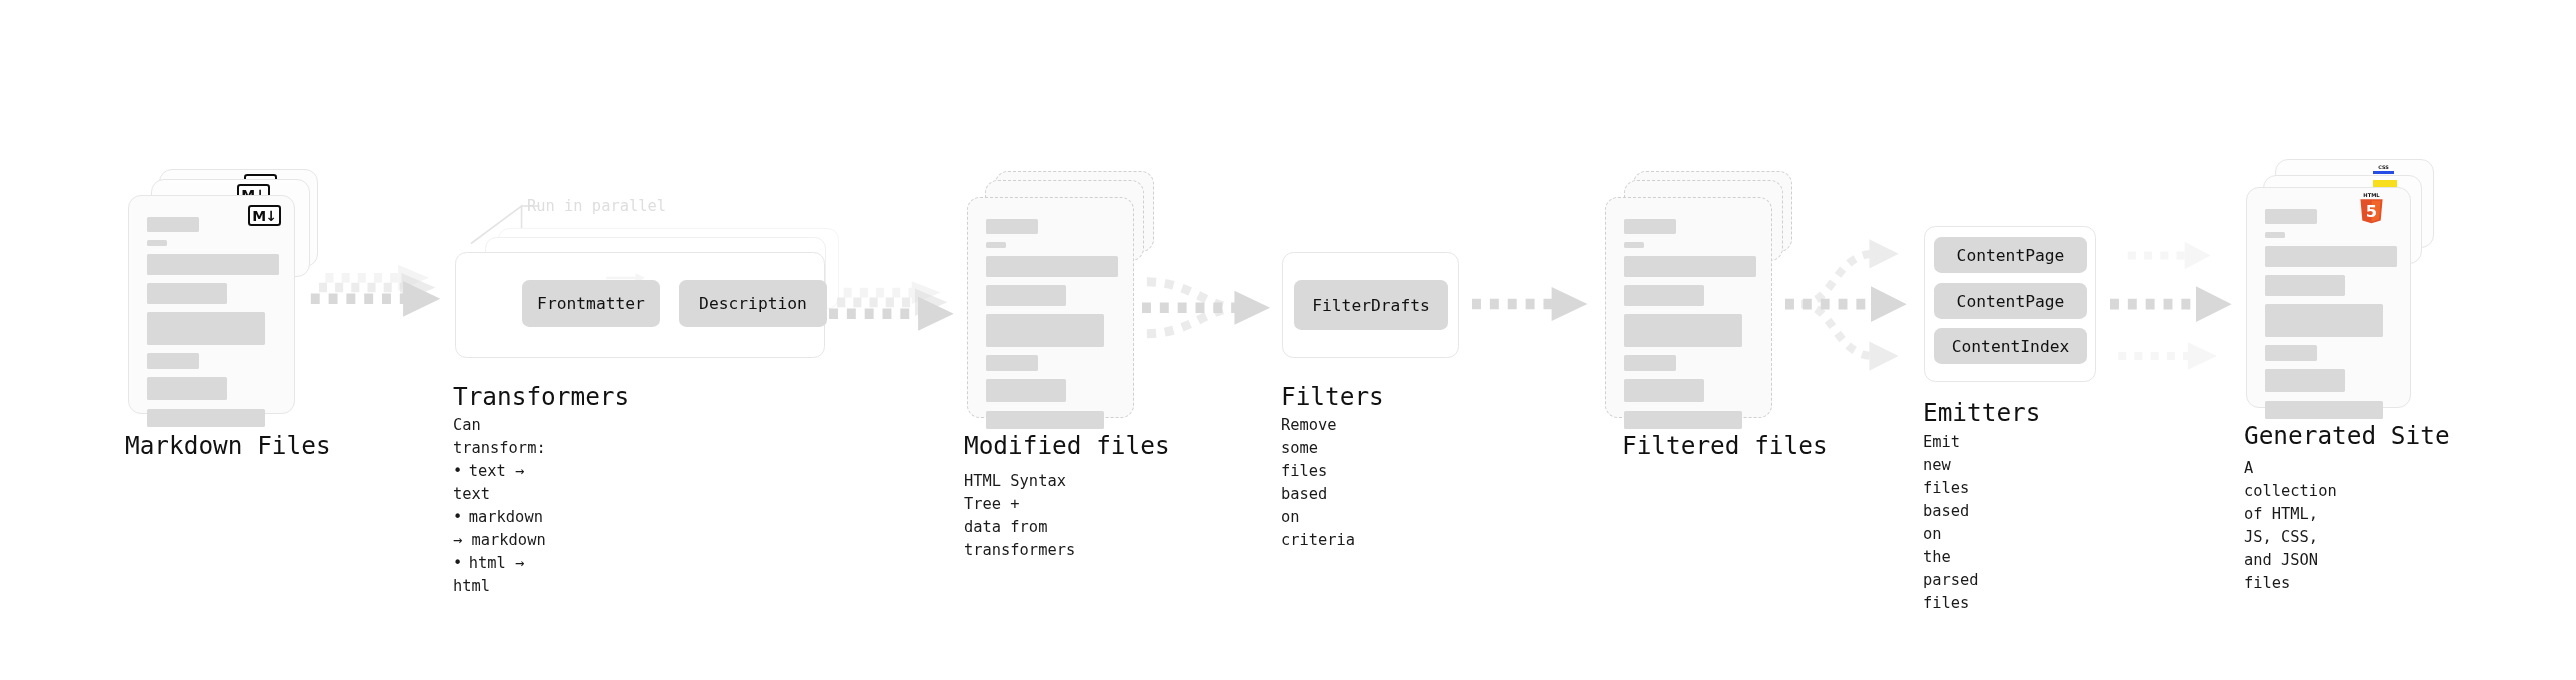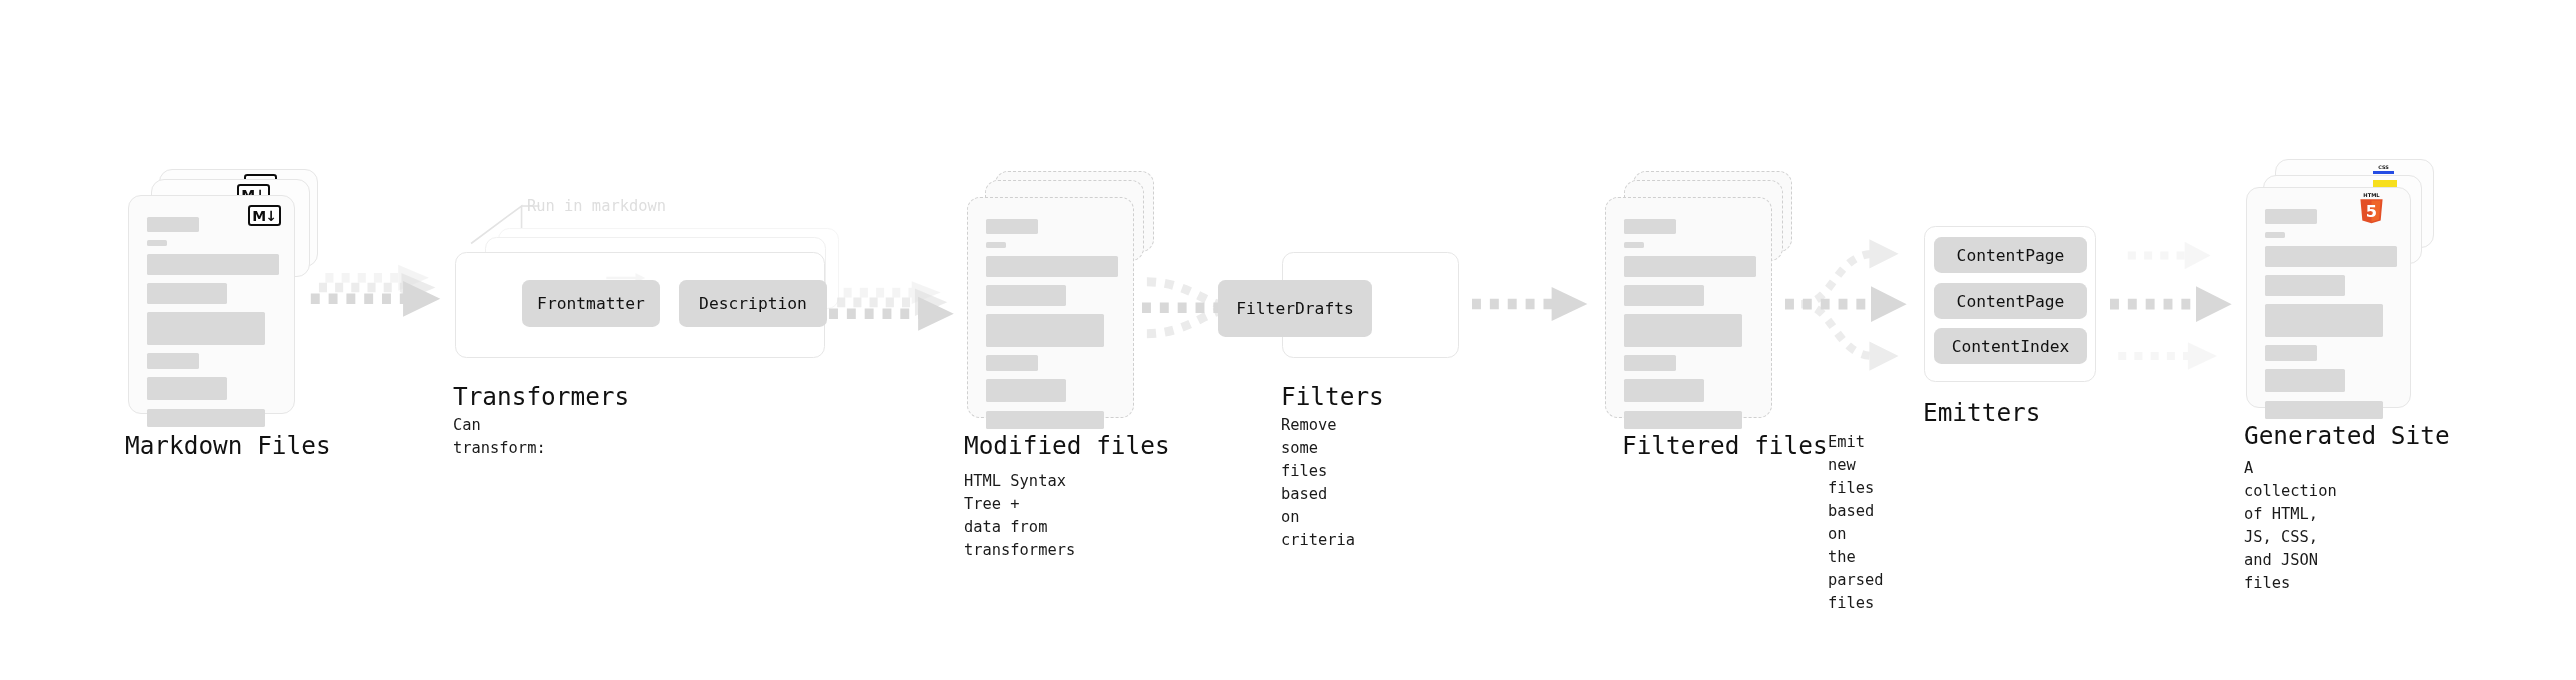--- a/index.html
+++ b/index.html
@@ -150,21 +150,21 @@
       <polygon points="118,26 164,48 118,70" fill="#d8d8d8"></polygon>
     </g>
   </svg>
 
   <div class="stage">
 
     <svg style="left:471px; top:193px; width:106px; height:57px;" viewBox="0 0 130 70" width="106" height="57">
       <path d="M0 62 L62 16 L62 46" fill="none" stroke="#e3e3e3" stroke-width="2"></path>
       <path d="M62 16 L84 16" fill="none" stroke="#e3e3e3" stroke-width="2"></path>
     </svg>
-    <div class="parallel-label" style="left:527px; top:197px;">Run in markdown</div>
+    <div class="parallel-label" style="left:527px; top:197px;">Run in parallel</div>
 
     <div class="panel fainter" style="left:498px; top:228px; width:341px; height:81px;"></div>
     <div class="chip fainter" style="left:507px; top:255px; width:138px; height:46px;"></div>
     <div class="chip fainter" style="left:654px; top:255px; width:148px; height:46px;"></div>
 
     <div class="panel faint" style="left:485px; top:237px; width:341px; height:81px;"></div>
     <div class="chip faint" style="left:494px; top:265px; width:138px; height:46px;"></div>
     <div class="chip faint" style="left:640px; top:265px; width:148px; height:46px;"></div>
 
     <div class="panel" style="left:455px; top:252px; width:370px; height:106px;"></div>
@@ -184,20 +184,25 @@
       </g>
     </svg>
 
     <div class="chip" style="left:474px; top:280px; width:138px; height:47px;margin-left:48px;">Frontmatter</div>
     <div class="chip" style="left:662px; top:280px; width:148px; height:47px;margin-left:17px;">Description</div>
 
     <div class="title" style="left:453px; top:382px;">Transformers</div>
 
     <div class="sublist" style="left:453px; top:414px;">
       <div>Can transform:</div>
+      <ul>
+        <li>text → text</li>
+        <li>markdown → markdown</li>
+        <li>html → html</li>
+      </ul>
     </div>
   </div>
 
   <svg style="left:829px; top:278px; width:154px; height:81px;" viewBox="0 0 190 100" width="154" height="81">
     <g opacity="0.35">
       <line x1="18" y1="18" x2="108" y2="18" stroke="#e2e2e2" stroke-width="12" stroke-dasharray="10 10"></line>
       <polygon points="102,4 138,18 102,32" fill="#e2e2e2"></polygon>
     </g>
     <g opacity="0.6">
       <line x1="10" y1="30" x2="112" y2="30" stroke="#e0e0e0" stroke-width="12" stroke-dasharray="10 10"></line>
@@ -231,21 +236,21 @@
 
   <svg style="left:1142px; top:262px; width:146px; height:98px;" viewBox="0 0 180 120" width="146" height="98">
     <path d="M6 24 C 60 24, 80 56, 118 56" fill="none" stroke="#ebebeb" stroke-width="11" stroke-dasharray="11 11"></path>
     <path d="M6 88 C 60 88, 80 56, 118 56" fill="none" stroke="#ebebeb" stroke-width="11" stroke-dasharray="11 11"></path>
     <line x1="0" y1="56" x2="120" y2="56" stroke="#d8d8d8" stroke-width="13" stroke-dasharray="11 11"></line>
     <polygon points="114,35 158,56 114,77" fill="#d8d8d8"></polygon>
   </svg>
 
   <div class="stage">
     <div class="panel" style="left:1282px; top:252px; width:177px; height:106px;"></div>
-    <div class="chip" style="left:1218px; top:280px; width:154px; height:57px;">FilterDrafts</div>
+    <div class="chip" style="left:1294px; top:280px; width:154px; height:50px;">FilterDrafts</div>
     <div class="title" style="left:1281px; top:382px;">Filters</div>
     <div class="subtitle" style="left:1281px; top:414px;">Remove some files based
 on criteria</div>
   </div>
 
   <svg style="left:1472px; top:286px; width:130px; height:49px;" viewBox="0 0 160 60" width="130" height="49">
     <line x1="0" y1="22" x2="104" y2="22" stroke="#d8d8d8" stroke-width="13" stroke-dasharray="11 11"></line>
     <polygon points="98,1 142,22 98,43" fill="#d8d8d8"></polygon>
   </svg>
 
@@ -275,21 +280,21 @@
     <line x1="0" y1="84" x2="112" y2="84" stroke="#d8d8d8" stroke-width="13" stroke-dasharray="11 11"></line>
     <polygon points="106,62 150,84 106,106" fill="#d8d8d8"></polygon>
   </svg>
 
   <div class="stage">
     <div class="panel" style="left:1924px; top:226px; width:172px; height:156px;"></div>
     <div class="chip" style="left:1934px; top:237px; width:153px; height:36px;">ContentPage</div>
     <div class="chip" style="left:1934px; top:283px; width:153px; height:36px;">ContentPage</div>
     <div class="chip" style="left:1934px; top:328px; width:153px; height:36px;">ContentIndex</div>
     <div class="title" style="left:1923px; top:398px;">Emitters</div>
-    <div class="subtitle" style="left:1828px; top:431px;">Emit new files based on
+    <div class="subtitle" style="left:1923px; top:431px;">Emit new files based on
 the parsed files</div>
   </div>
 
   <svg style="left:2110px; top:236px; width:146px; height:146px;" viewBox="0 0 180 180" width="146" height="146">
     <g opacity="0.45">
       <line x1="22" y1="24" x2="96" y2="24" stroke="#ececec" stroke-width="10" stroke-dasharray="10 10"></line>
       <polygon points="92,7 124,24 92,41" fill="#ececec"></polygon>
     </g>
     <g>
       <line x1="0" y1="84" x2="112" y2="84" stroke="#d8d8d8" stroke-width="13" stroke-dasharray="11 11"></line>

